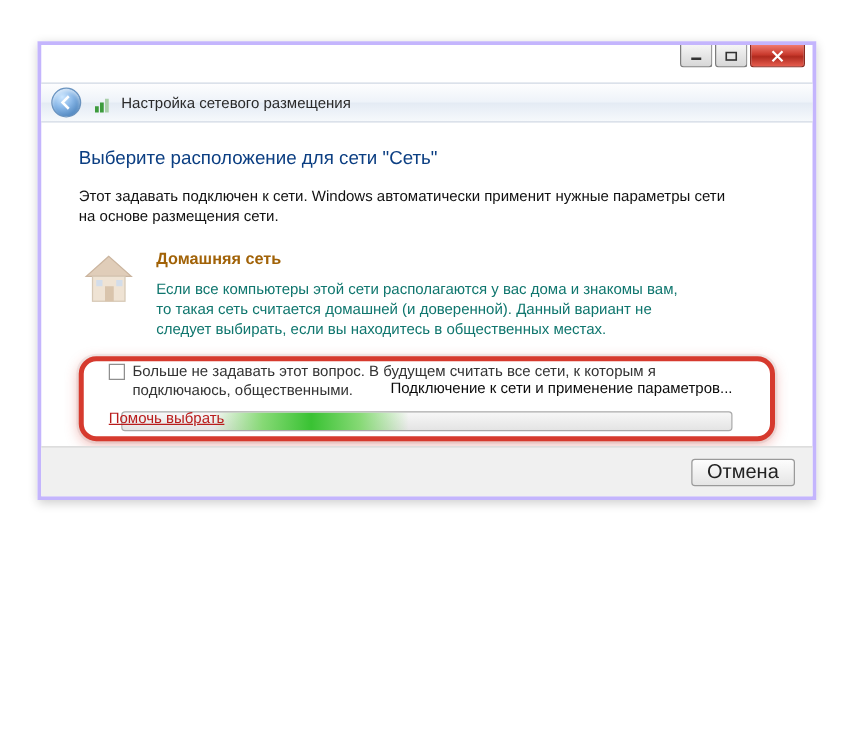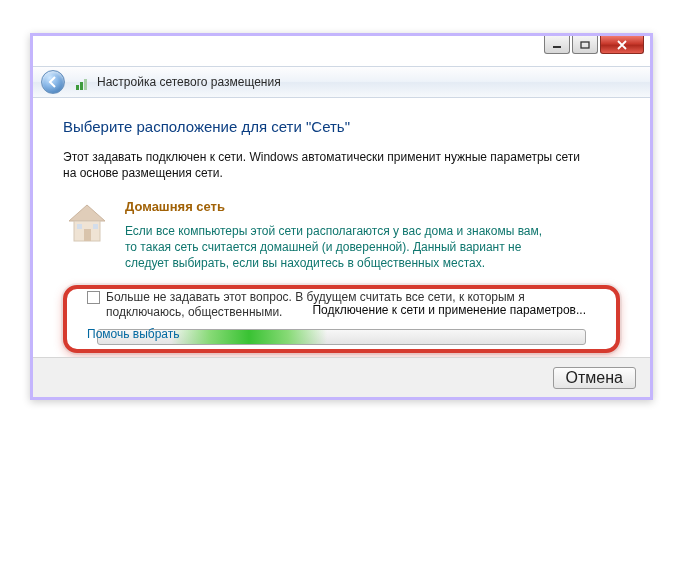--- a/index.html
+++ b/index.html
@@ -205,21 +205,22 @@
   .chk {
     width: 13px;
     height: 13px;
     border: 1px solid #8f8f8f;
     background: #fff;
     margin-top: 1px;
     flex: 0 0 13px;
   }
   .chk-row span { line-height: 1.3; max-width: 440px; display: inline-block; }
   .help-link {
-    color: #0369a1;
+    color: #b91c1c;
+    text-decoration: underline;
     font-size: 12px;
     cursor: pointer;
   }
 
   
   .footer {
     position: absolute;
     left: 0;
     right: 0;
     bottom: 0;

